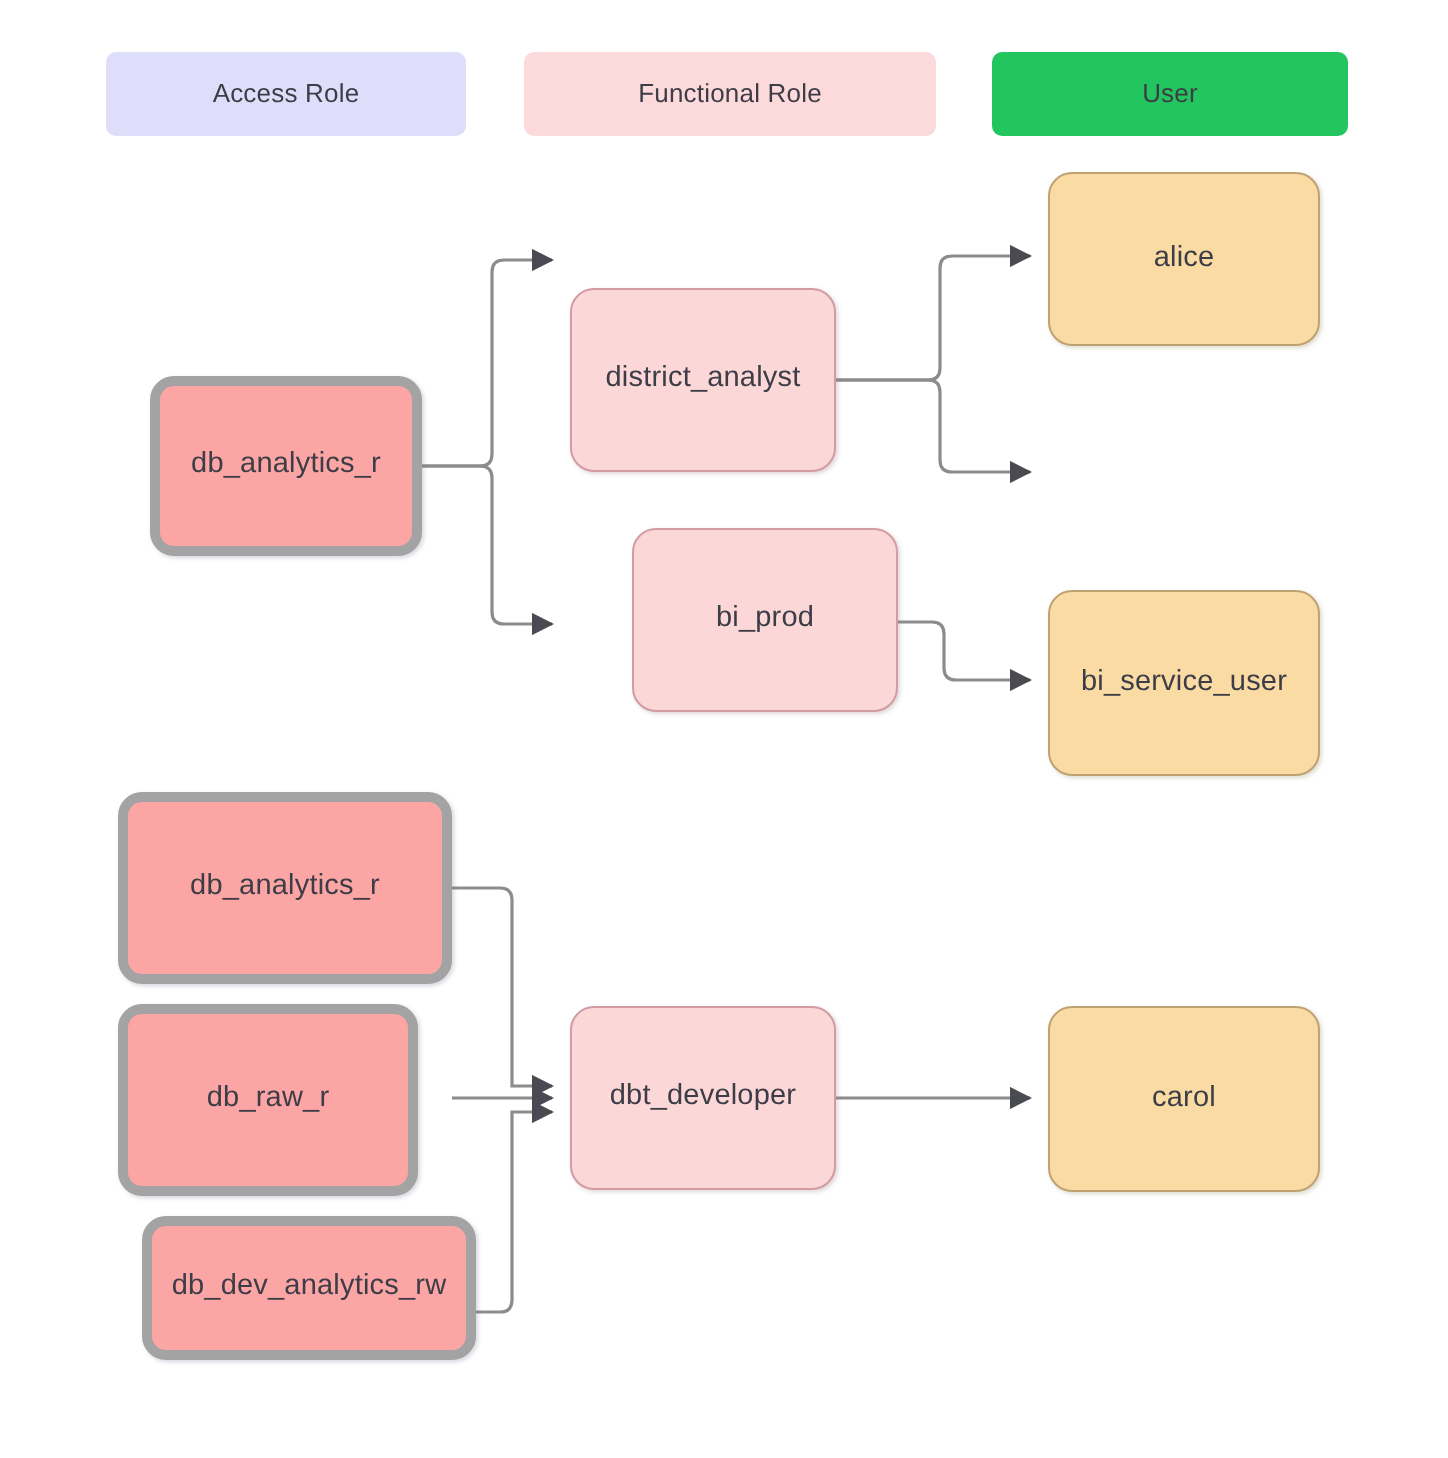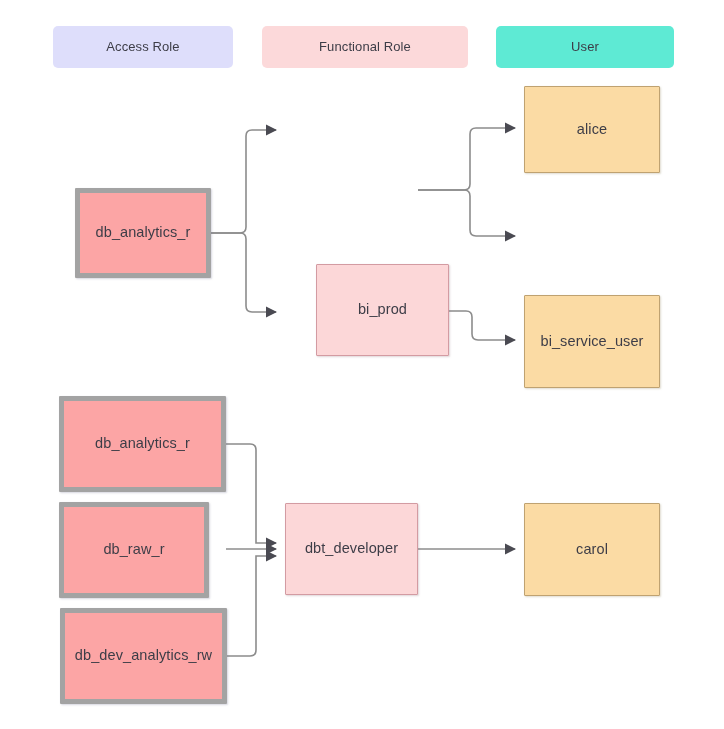--- a/index.html
+++ b/index.html
@@ -26,21 +26,21 @@
     height: 729px;
     pointer-events: none;
   }
   .node {
     position: absolute;
     box-sizing: border-box;
     display: flex;
     align-items: center;
     justify-content: center;
     text-align: center;
-    border-radius: 1px;
+    border-radius: 12px;
     font-size: 14.5px;
     color: #3d3d47;
     letter-spacing: 0.1px;
     line-height: 1.2;
     z-index: 2;
   }
   .node.lane {
     border-radius: 5px;
     border: none;
     font-size: 13px;
@@ -55,21 +55,21 @@
     border: 1px solid #d39ba2;
     box-shadow: 1px 1px 2px rgba(150,120,125,0.30);
   }
   .node.user {
     background: #fbdba4;
     border: 1px solid #bfa271;
     box-shadow: 1px 1px 2px rgba(150,135,100,0.30);
   }
   .node.lane.access  { background: #dedefb; border: none; box-shadow: none; }
   .node.lane.functional { background: #fcd9da; border: none; box-shadow: none; }
-  .node.lane.user    { background: #5eead4; border: none; box-shadow: none; }
+  .node.lane.user    { background: #22c55e; border: none; box-shadow: none; }
 </style>
 </head>
 <body>
 
 <div id="canvas">
 
   <svg id="edges" viewBox="0 0 724 729" width="724" height="729">
     <defs>
       <marker id="arrow" viewBox="0 0 10 10" refX="9" refY="5" markerWidth="7" markerHeight="7" orient="auto-start-reverse">
         <path d="M 0 0 L 10 5 L 0 10 z" fill="#4a4a52"></path>
@@ -106,24 +106,27 @@
 
   <div class="node access" style="left:75px; top:188px; width:136px; height:90px;">
     <span>db_analytics_r</span>
   </div>
   <div class="node access" style="left:59px; top:396px; width:167px; height:96px;">
     <span>db_analytics_r</span>
   </div>
   <div class="node access" style="left:59px; top:502px; width:150px; height:96px;">
     <span>db_raw_r</span>
   </div>
-  <div class="node access" style="left:60px; top:608px; width:167px; height:96px;">
+  <div class="node access" style="left:71px; top:608px; width:167px; height:72px;">
     <span>db_dev_analytics_rw</span>
   </div>
 
+  <div class="node functional" style="left:285px; top:144px; width:133px; height:92px;">
+    <span>district_analyst</span>
+  </div>
   <div class="node functional" style="left:272px; top:264px; width:133px; height:92px;margin-left:44px;">
     <span>bi_prod</span>
   </div>
   <div class="node functional" style="left:285px; top:503px; width:133px; height:92px;">
     <span>dbt_developer</span>
   </div>
 
   <div class="node user" style="left:524px; top:86px; width:136px; height:87px;">
     <span>alice</span>
   </div>

